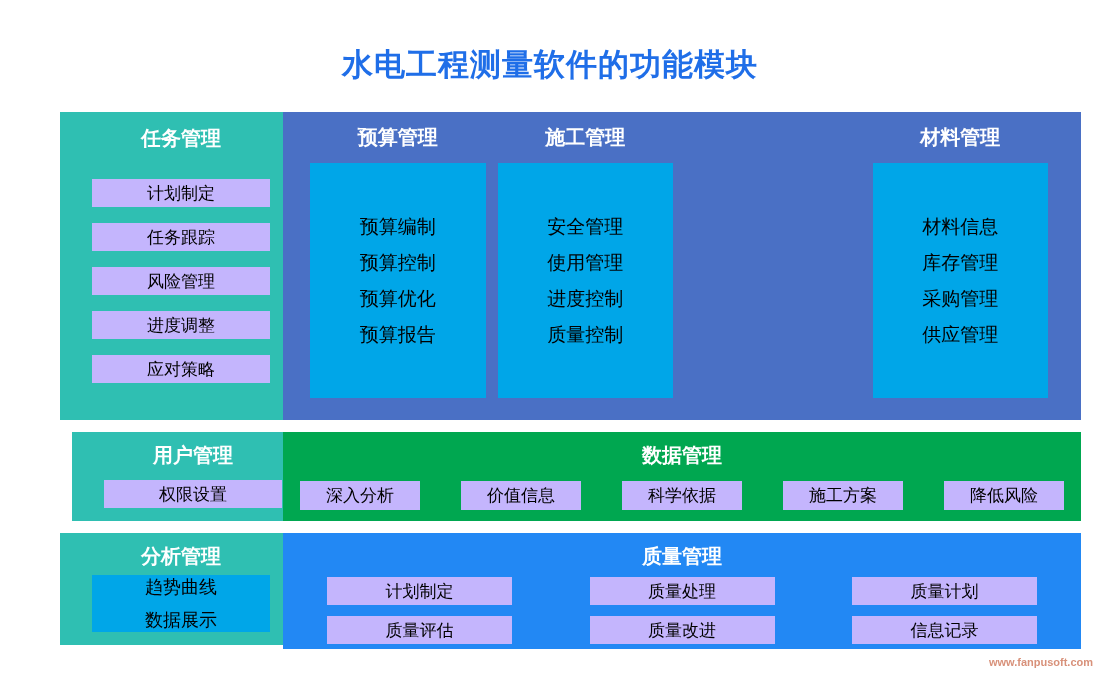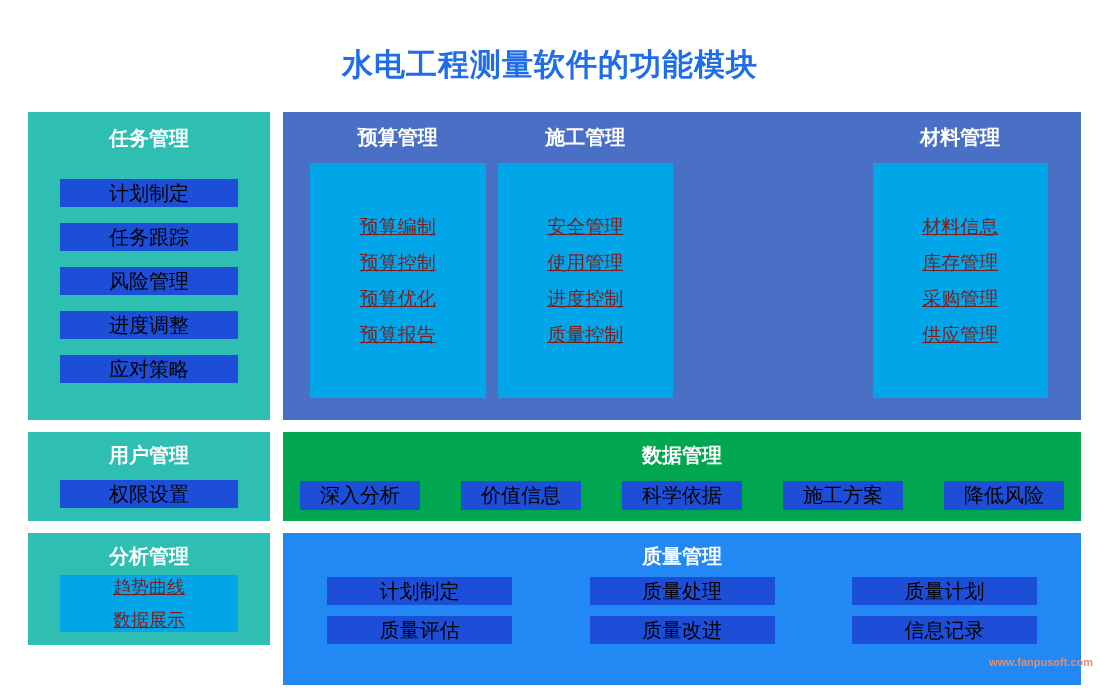--- a/index.html
+++ b/index.html
@@ -7,67 +7,67 @@
   .canvas {
     position:relative; width:1100px; height:700px; background:#ffffff;
     font-family:"Liberation Sans", sans-serif; overflow:hidden;
   }
   .page-title {
     position:absolute; top:44px; left:0; width:100%;
     text-align:center; font-size:31px; font-weight:bold;
     color:#1f6ee8; letter-spacing:1px;
   }
   .panel { position:absolute; }
-  .teal  { background:#2fbfb2; }
+  .teal  { background:#2fbfb2;margin-left:32px; }
   .indigo{ background:#4a70c5; }
   .green { background:#00a750; }
   .blue3 { background:#2288f4; }
   .panel-title {
     text-align:center; color:#ffffff; font-weight:bold;
     font-size:20px; line-height:26px;
   }
   .btn {
-    background:#1d4ed8; color:#000000; display:flex;
-    align-items:center; justify-content:center; font-size:20px;
+    background:#c4b5fd; color:#000000; display:flex;
+    align-items:center; justify-content:center; font-size:17px;
   }
   
   #task-panel { left:28px; top:112px; width:242px; height:308px; }
   #task-panel .panel-title { margin-top:13px; }
   .task-btns { display:flex; flex-direction:column; align-items:center; gap:16px; margin-top:28px; }
   .task-btns .btn, .side-btn { width:178px; height:28px; }
   
   #main-panel {
     left:283px; top:112px; width:798px; height:308px;
     display:flex; gap:12px; padding:0 33px 0 27px;
   }
   .main-col { flex:1; display:flex; flex-direction:column; }
   .main-col .panel-title { margin-top:12px; }
   .card {
     margin-top:13px; height:235px; background:#00a6e8;
     display:flex; flex-direction:column; align-items:center;
     justify-content:center; gap:16px;
   }
-  .card-item { font-size:19px; line-height:20px; color:#7f1d1d;text-decoration:underline; }
+  .card-item { font-size:19px; line-height:20px; color:#000000; }
   
-  #user-panel { left:28px; top:432px; width:242px; height:89px; }
+  #user-panel { left:40px; top:432px; width:242px; height:89px; }
   #user-panel .panel-title { margin-top:10px; }
   #user-panel .btn { margin:12px auto 0; }
   #data-panel { left:283px; top:432px; width:798px; height:89px; }
   #data-panel .panel-title { margin-top:10px; }
   .data-btns { display:flex; justify-content:space-between; padding:0 17px; margin-top:13px; }
   .data-btns .btn { width:120px; height:29px; }
   
   #analysis-panel { left:28px; top:533px; width:242px; height:112px; }
   #analysis-panel .panel-title { margin-top:10px; }
   .analysis-card {
     width:178px; height:57px; margin:6px auto 0; background:#00a6e8;
     display:flex; flex-direction:column; align-items:center; justify-content:center;gap:9px;
   }
   .analysis-card .card-item { font-size:18px; line-height:24px; }
-  #quality-panel { left:283px; top:533px; width:798px; height:152px; }
+  #quality-panel { left:283px; top:533px; width:798px; height:116px; }
   #quality-panel .panel-title { margin-top:10px; }
   .quality-rows { display:flex; flex-direction:column; gap:11px; margin-top:8px; }
   .quality-row { display:flex; justify-content:space-between; padding:0 44px; }
   .quality-row .btn { width:185px; height:28px; }
   
   .logo { position:absolute; left:984px; top:655px; width:114px; }
   .logo-top { display:flex; align-items:center; justify-content:center; gap:2px; }
   .logo-brand { font-size:21px; font-weight:bold; color:#d8917a; letter-spacing:1px; }
   .logo-url { font-size:11px; color:#d8917a; text-align:center; margin-top:1px; font-weight:bold; }
 </style>

